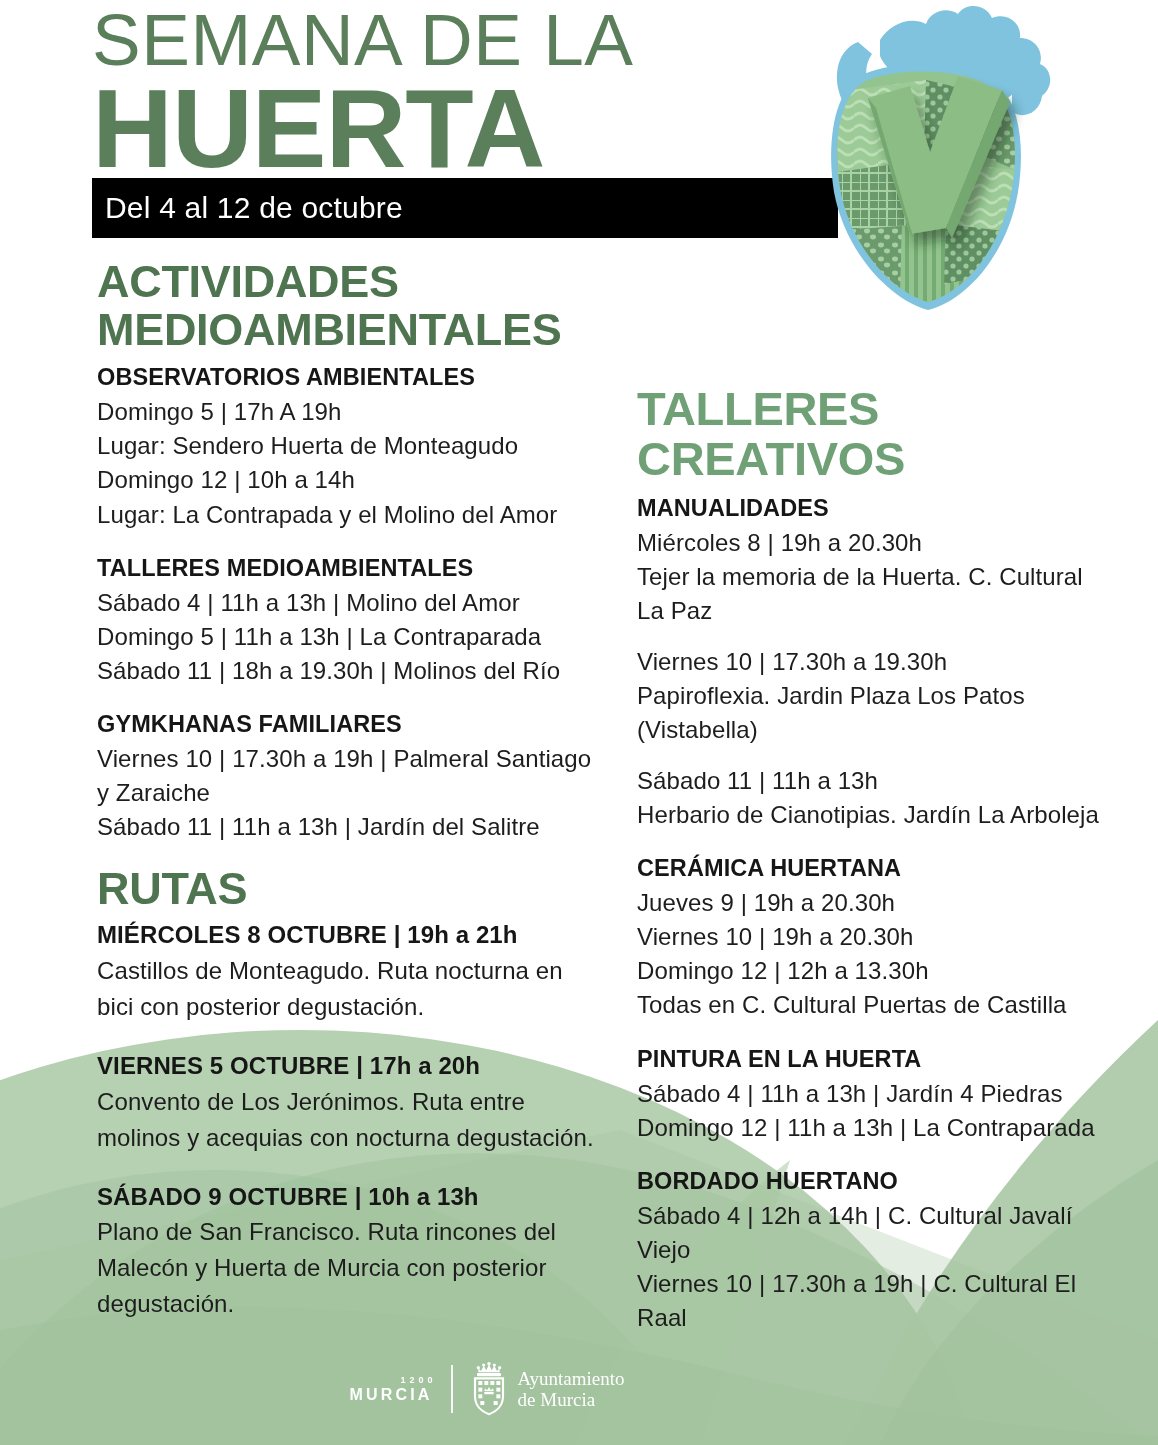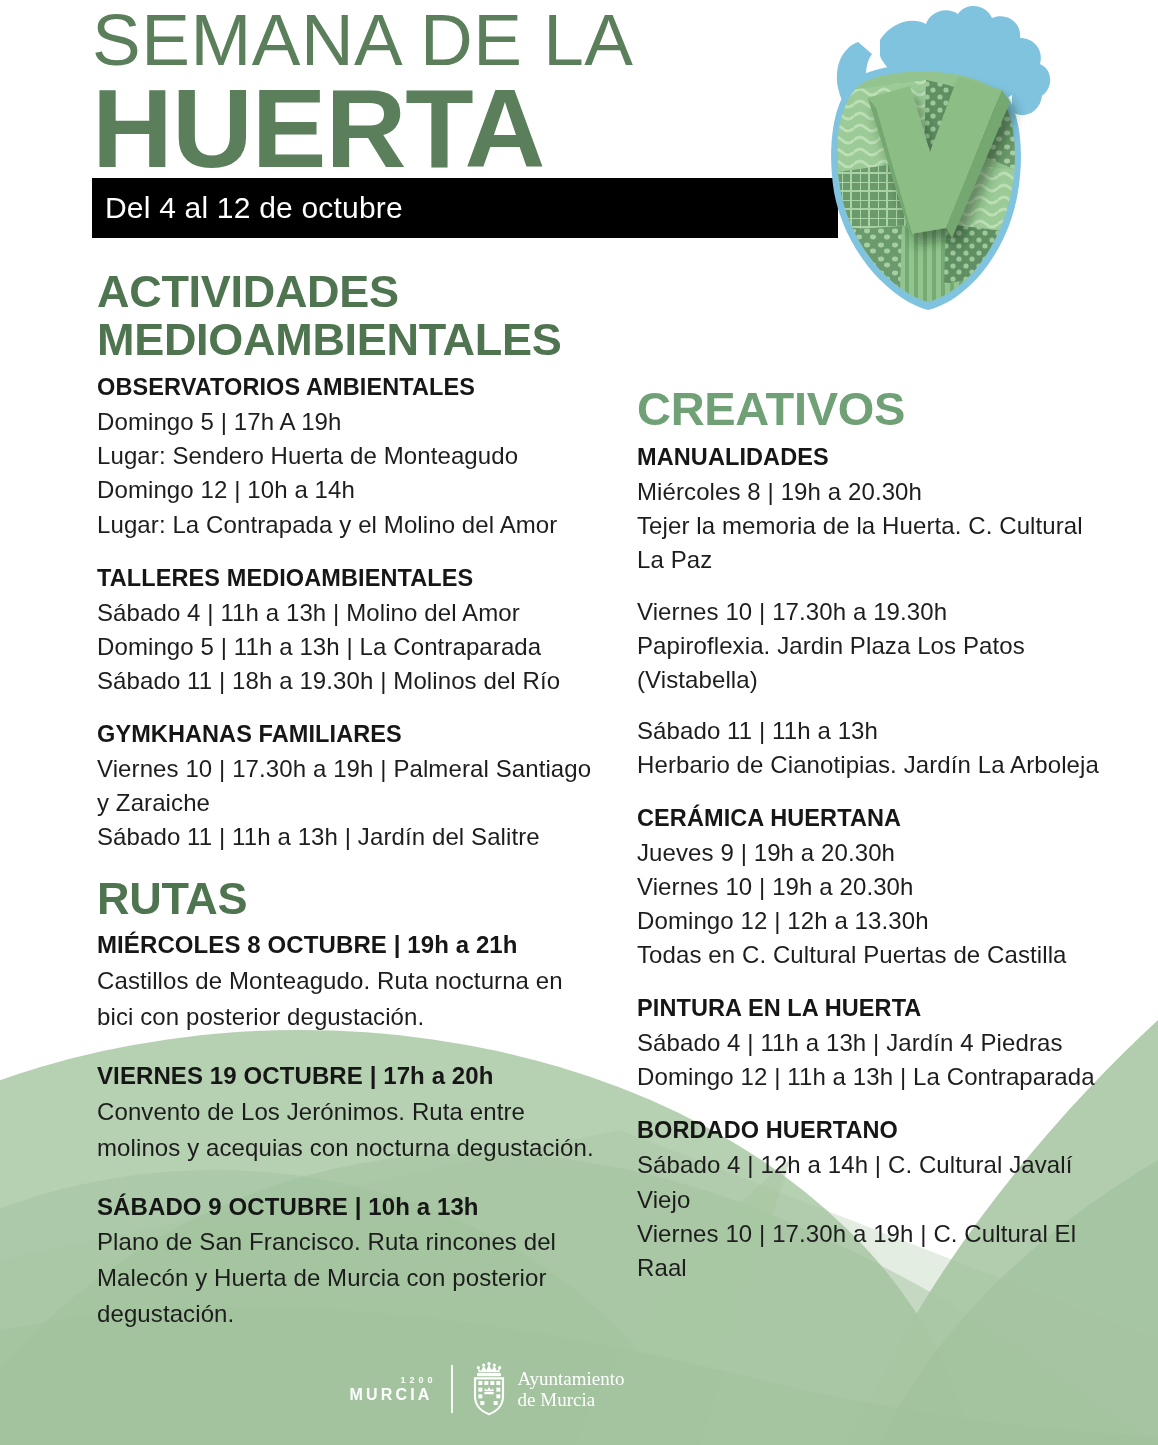--- a/index.html
+++ b/index.html
@@ -95,21 +95,21 @@
   .columns {
     position: absolute;
     left: 0;
     top: 258px;
     width: 1158px;
     z-index: 3;
   }
   .col-left {
     position: absolute;
     left: 97px;
-    top: 10px;
+    top: 0;
     width: 510px;
   }
   .col-right {
     position: absolute;
     left: 637px;
     top: 126px;
     width: 480px;
   }
 
   .sect-title {
@@ -353,35 +353,36 @@
 
       <h2 class="sect-title rutas-title">RUTAS</h2>
 
       <div class="ruta-item">
         <div class="grp-head rutas">MIÉRCOLES 8 OCTUBRE | 19h a 21h</div>
         <p class="line">Castillos de Monteagudo. Ruta nocturna en</p>
         <p class="line">bici con posterior degustación.</p>
       </div>
 
       <div class="ruta-item">
-        <div class="grp-head rutas">VIERNES 19 OCTUBRE | 17h a 20h</div>
+        <div class="grp-head rutas">VIERNES 5 OCTUBRE | 17h a 20h</div>
         <p class="line">Convento de Los Jerónimos. Ruta entre</p>
         <p class="line">molinos y acequias con nocturna degustación.</p>
       </div>
 
       <div class="ruta-item">
         <div class="grp-head rutas">SÁBADO 9 OCTUBRE | 10h a 13h</div>
         <p class="line">Plano de San Francisco. Ruta rincones del</p>
         <p class="line">Malecón y Huerta de Murcia con posterior</p>
         <p class="line">degustación.</p>
       </div>
     </div>
 
     <div class="col-right">
       <h2 class="sect-title light">
+        <span class="tline">TALLERES</span>
         <span class="tline">CREATIVOS</span>
       </h2>
 
       <div class="group">
         <div class="grp-head">MANUALIDADES</div>
         <p class="line">Miércoles 8 | 19h a 20.30h</p>
         <p class="line">Tejer la memoria de la Huerta. C. Cultural</p>
         <p class="line">La Paz</p>
         <div class="block-sep"></div>
         <p class="line">Viernes 10 | 17.30h a 19.30h</p>

